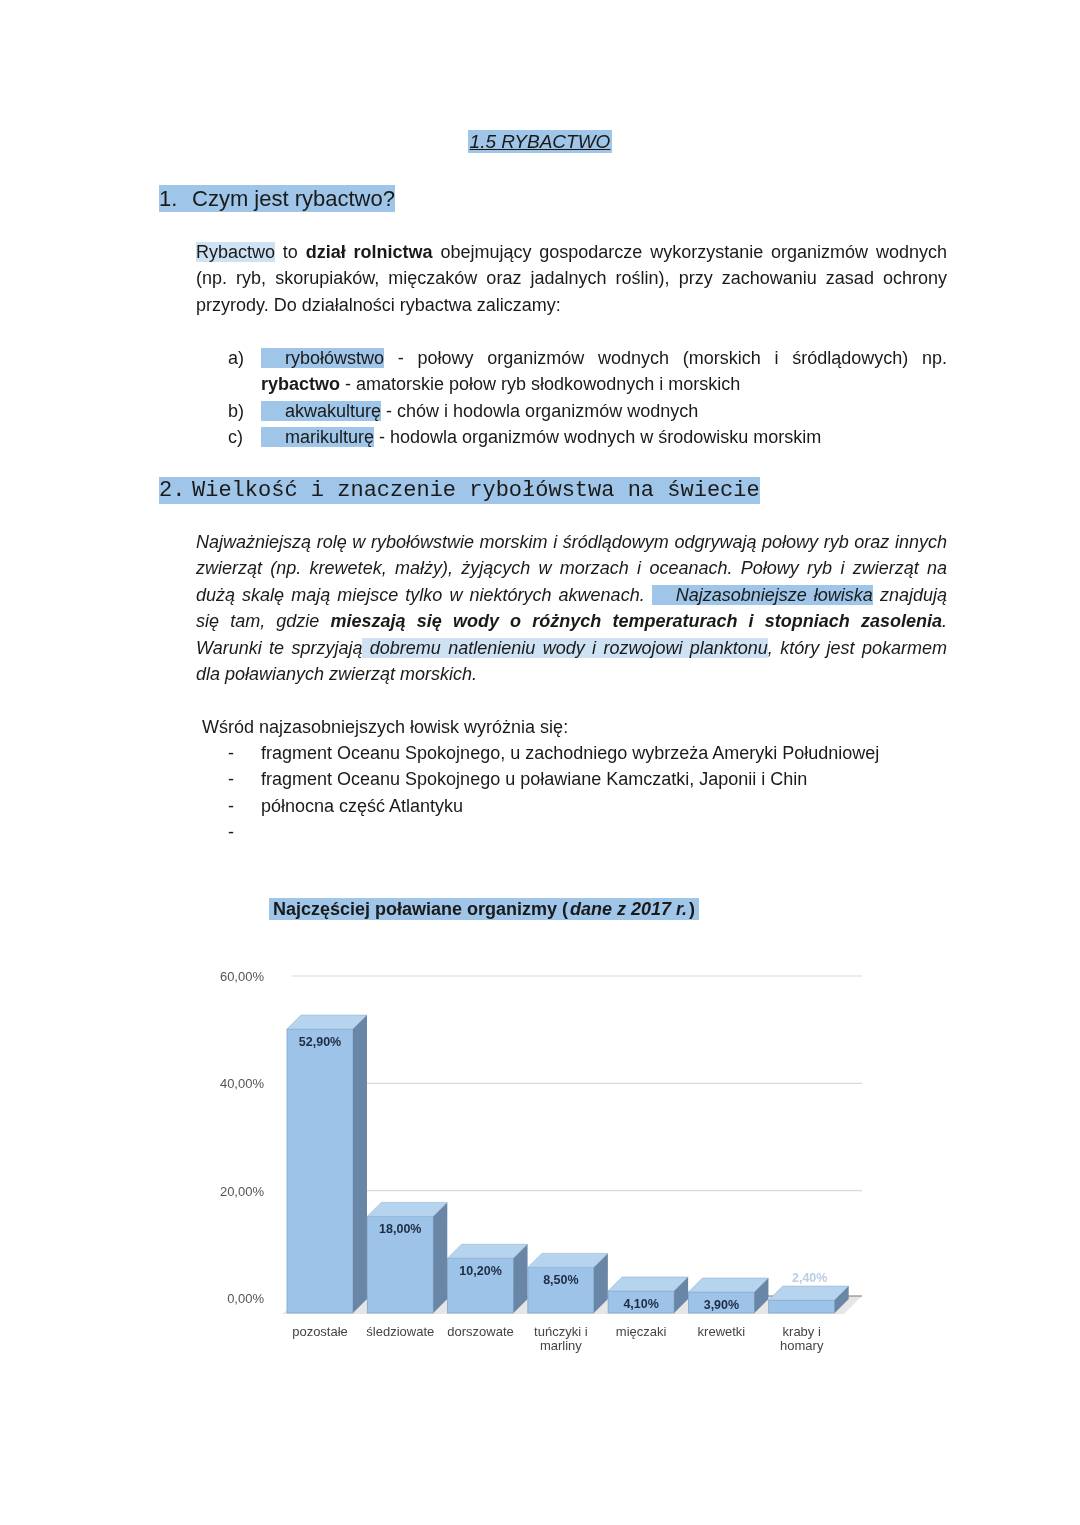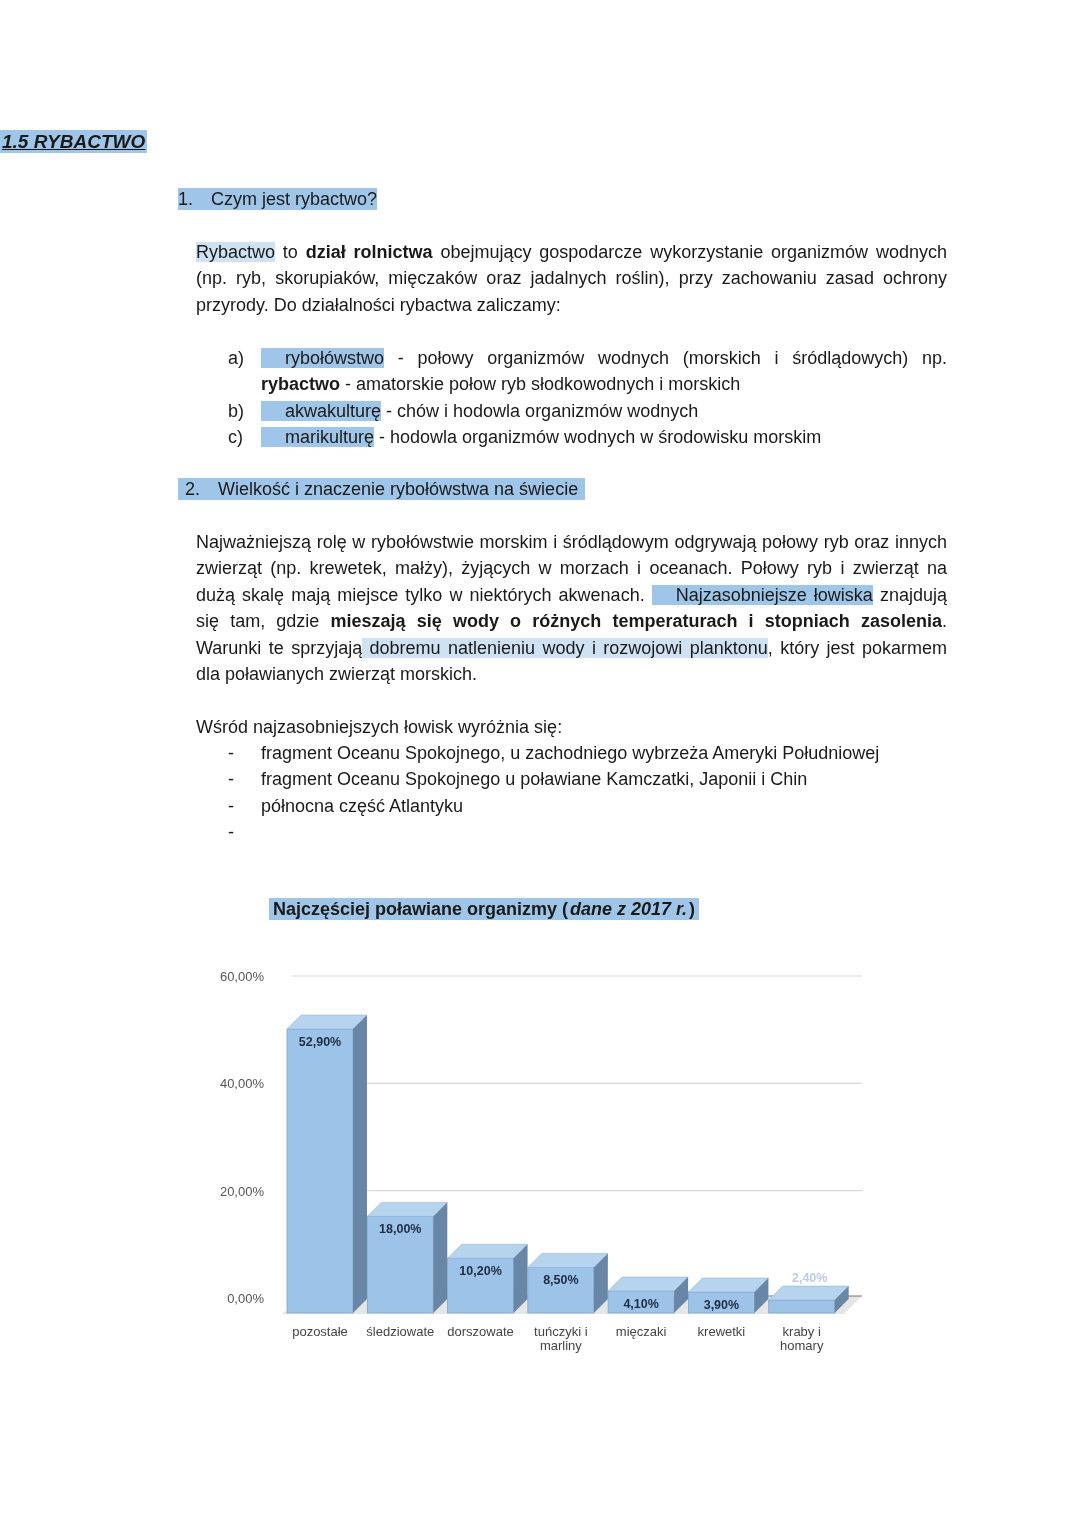--- a/index.html
+++ b/index.html
@@ -1,24 +1,24 @@
 <!DOCTYPE html>
 <html><head>
 <meta charset="utf-8">
 <style>
   html, body { margin: 0; padding: 0; background: #ffffff; }
   body { width: 1080px; height: 1525px; position: relative; overflow: hidden;
          font-family: "Liberation Sans", sans-serif; color: #1a1a1a; }
   .abs { position: absolute; }
   .hl-strong { background: #9fc5e8; padding-left: 24px; }
   .hl-light { background: #cfe2f3; }
-  .title { left: 0; width: 1080px; top: 131px; font-size: 19px;
-           font-weight: bold; font-style: italic; }
+  .title { left: 0; width: 1080px; top: 131px; text-align: center; font-size: 19px;
+           font-weight: normal; font-style: italic; }
   .title span { text-decoration: underline; padding: 1px 2px; }
-  .heading { font-size: 18px; line-height: 24px; left: 178px; }
+  .heading { font-size: 22px; line-height: 24px; left: 159px; }
   .heading .num { display: inline-block; width: 33px; }
   .para { left: 196px; width: 751px; font-size: 18px; line-height: 26.4px; text-align: justify; }
   .para p { margin: 0; }
   .list { left: 228px; width: 719px; font-size: 18px; line-height: 26.4px; }
   .li { position: relative; padding-left: 33px; text-align: justify; }
   .li .mk { position: absolute; left: 0; top: 0; }
   .dash-list { left: 228px; width: 719px; font-size: 18px; line-height: 26.4px; }
   .dash-list .li { padding-left: 33px; }
   .chart-title { left: 0; width: 968px; top: 899px; text-align: center; font-size: 18px; font-weight: bold; }
   .chart-title span { padding: 1px 2px; }
@@ -46,28 +46,28 @@
     <span class="mk">b)</span>
     <span class="hl-strong">akwakulturę</span><span> - chów i hodowla organizmów wodnych</span>
   </div>
   <div class="li">
     <span class="mk">c)</span>
     <span class="hl-strong">marikulturę</span><span> - hodowla organizmów wodnych w środowisku morskim</span>
   </div>
 </div>
 
 <div class="abs heading" style="top:477px;">
-  <span class="hl-strong" style="padding:1px 7px;"><span class="num">2.</span><span>Wielkość i znaczenie rybołówstwa na świecie</span></span>
+  <span class="hl-strong" style="padding:1px 0;font-family:Liberation Mono, monospace;"><span class="num">2.</span><span>Wielkość i znaczenie rybołówstwa na świecie</span></span>
 </div>
 
-<div class="abs para" style="top:529px;">
+<div class="abs para" style="top:529px;font-style:italic;">
   <p><span>Najważniejszą rolę w rybołówstwie morskim i śródlądowym odgrywają połowy ryb oraz innych zwierząt (np. krewetek, małży), żyjących w morzach i oceanach. Połowy ryb i zwierząt na dużą skalę mają miejsce tylko w niektórych akwenach. </span><span class="hl-strong">Najzasobniejsze łowiska</span><span> znajdują się tam, gdzie </span><b>mieszają się wody o różnych temperaturach i stopniach zasolenia</b><span>. Warunki te sprzyjają</span><span class="hl-light"> dobremu natlenieniu wody i rozwojowi planktonu</span><span>, który jest pokarmem dla poławianych zwierząt morskich.</span></p>
 </div>
 
-<div class="abs para" style="top:714px;"><span>Wśród najzasobniejszych łowisk wyróżnia się:</span></div>
+<div class="abs para" style="top:714px;margin-left:6px;"><span>Wśród najzasobniejszych łowisk wyróżnia się:</span></div>
 
 <div class="abs dash-list" style="top:740px;">
   <div class="li"><span class="mk">-</span><span>fragment Oceanu Spokojnego, u zachodniego wybrzeża Ameryki Południowej</span></div>
   <div class="li"><span class="mk">-</span><span>fragment Oceanu Spokojnego u poławiane Kamczatki, Japonii i Chin</span></div>
   <div class="li"><span class="mk">-</span><span>północna część Atlantyku</span></div>
   <div class="li"><span class="mk">-</span></div>
 </div>
 
 <div class="abs chart-title"><span class="hl-strong"><span>Najczęściej poławiane organizmy (</span><i>dane z 2017 r.</i><span>)</span></span></div>
 

